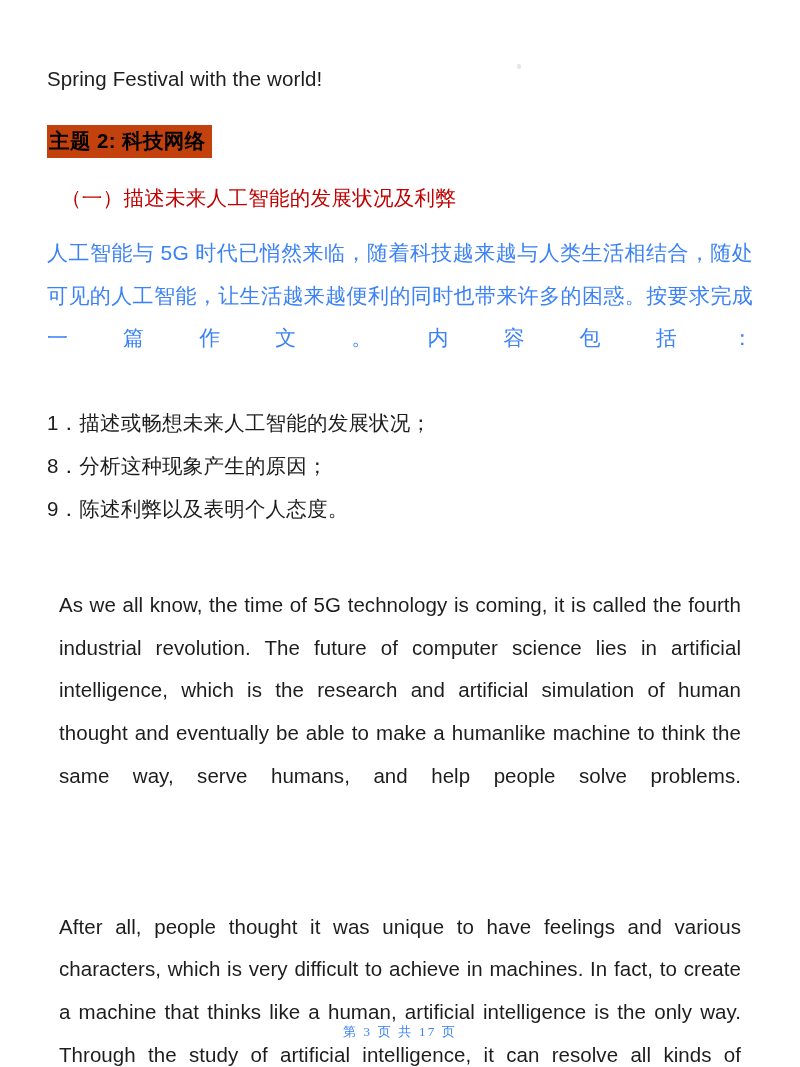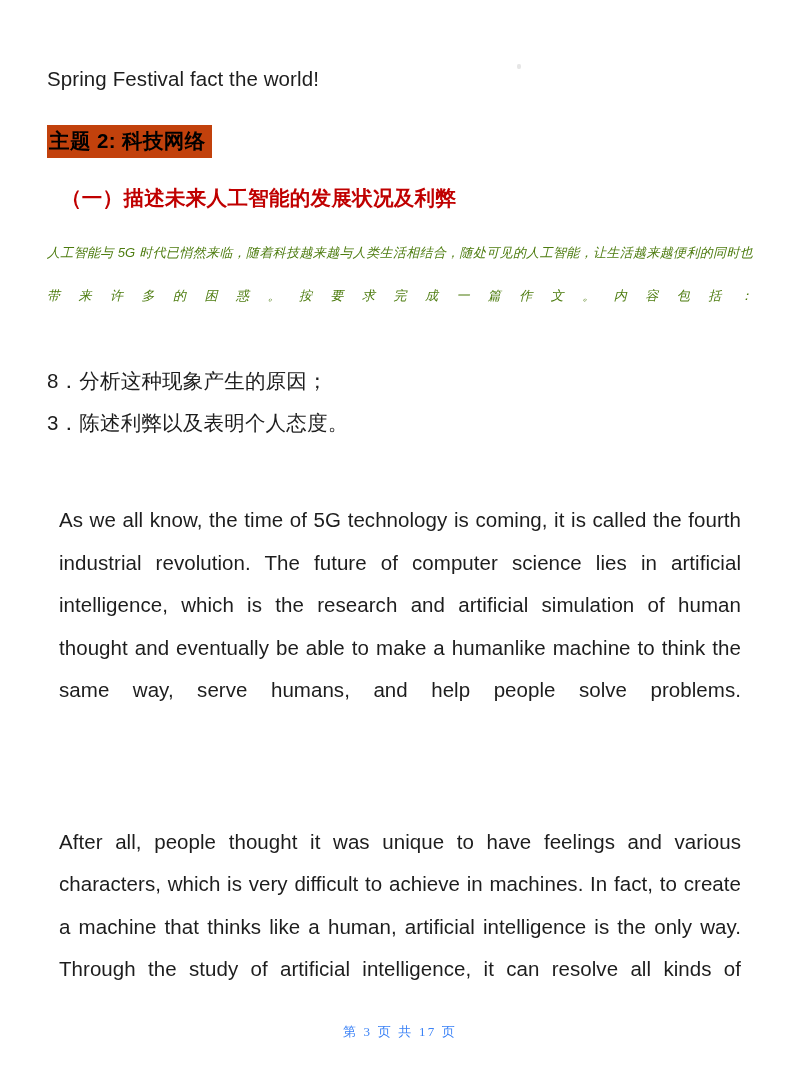--- a/index.html
+++ b/index.html
@@ -44,27 +44,26 @@
     letter-spacing: 0.05px;
     margin: 12px;
   }
   .para-en::after {
     content: "";
     display: inline-block;
     width: 100%;
   }
 
   .para-cn {
-    font-size: 13px;
+    font-size: 21px;
     line-height: 42.6px;
-    color: #4d7c0f;
+    color: #3b82f6;
     text-align: justify;
     margin: 0;
     letter-spacing: 0.2px;
-    font-style: italic;
   }
   .para-cn::after {
     content: "";
     display: inline-block;
     width: 100%;
   }
 
   .line-cn {
     font-size: 20.5px;
     line-height: 42.6px;
@@ -84,21 +83,21 @@
     font-weight: bold;
     font-size: 20.5px;
     line-height: 30px;
     padding: 1px 6px 2px 2px;
     letter-spacing: 0.4px;
   }
 
   
   .heading-red {
     color: #c00000;
-    font-weight: bold;
+    font-weight: normal;
     font-size: 20.5px;
     line-height: 40px;
     letter-spacing: 0.3px;
     padding-left: 14px;
     white-space: nowrap;
   }
 
   
   .gap-sm { height: 14px; }
   .gap-md { height: 22px; }
@@ -133,38 +132,39 @@
 </style>
 </head>
 <body>
 
 <div class="page">
 
   <div class="speck"></div>
 
   <div class="content">
 
-    <div class="line-en">Spring Festival fact the world!</div>
+    <div class="line-en">Spring Festival with the world!</div>
 
     <div class="gap-md"></div>
 
     <div class="heading-highlight-row">
       <span class="heading-highlight">主题 2: 科技网络</span>
     </div>
 
     <div class="gap-sm"></div>
 
     <div class="heading-red">（一）描述未来人工智能的发展状况及利弊</div>
 
     <div class="gap-sm"></div>
 
     <p class="para-cn">人工智能与 5G 时代已悄然来临，随着科技越来越与人类生活相结合，随处可见的人工智能，让生活越来越便利的同时也带来许多的困惑。按要求完成一篇作文。内容包括：</p>
 
+    <div class="line-cn">1．描述或畅想未来人工智能的发展状况；</div>
     <div class="line-cn">8．分析这种现象产生的原因；</div>
-    <div class="line-cn">3．陈述利弊以及表明个人态度。</div>
+    <div class="line-cn">9．陈述利弊以及表明个人态度。</div>
 
     <div class="gap-blank"></div>
 
 
     <p class="para-en">As we all know, the time of 5G technology is coming, it is called the fourth industrial revolution. The future of computer science lies in artificial intelligence, which is the research and artificial simulation of human thought and eventually be able to make a humanlike machine to think the same way, serve humans, and help people solve problems.</p>
 
     <div class="gap-para"></div>
 
     <p class="para-en">After all, people thought it was unique to have feelings and various characters, which is very difficult to achieve in machines. In fact, to create a machine that thinks like a human, artificial intelligence is the only way. Through the study of artificial intelligence, it can resolve all kinds of</p>
 

